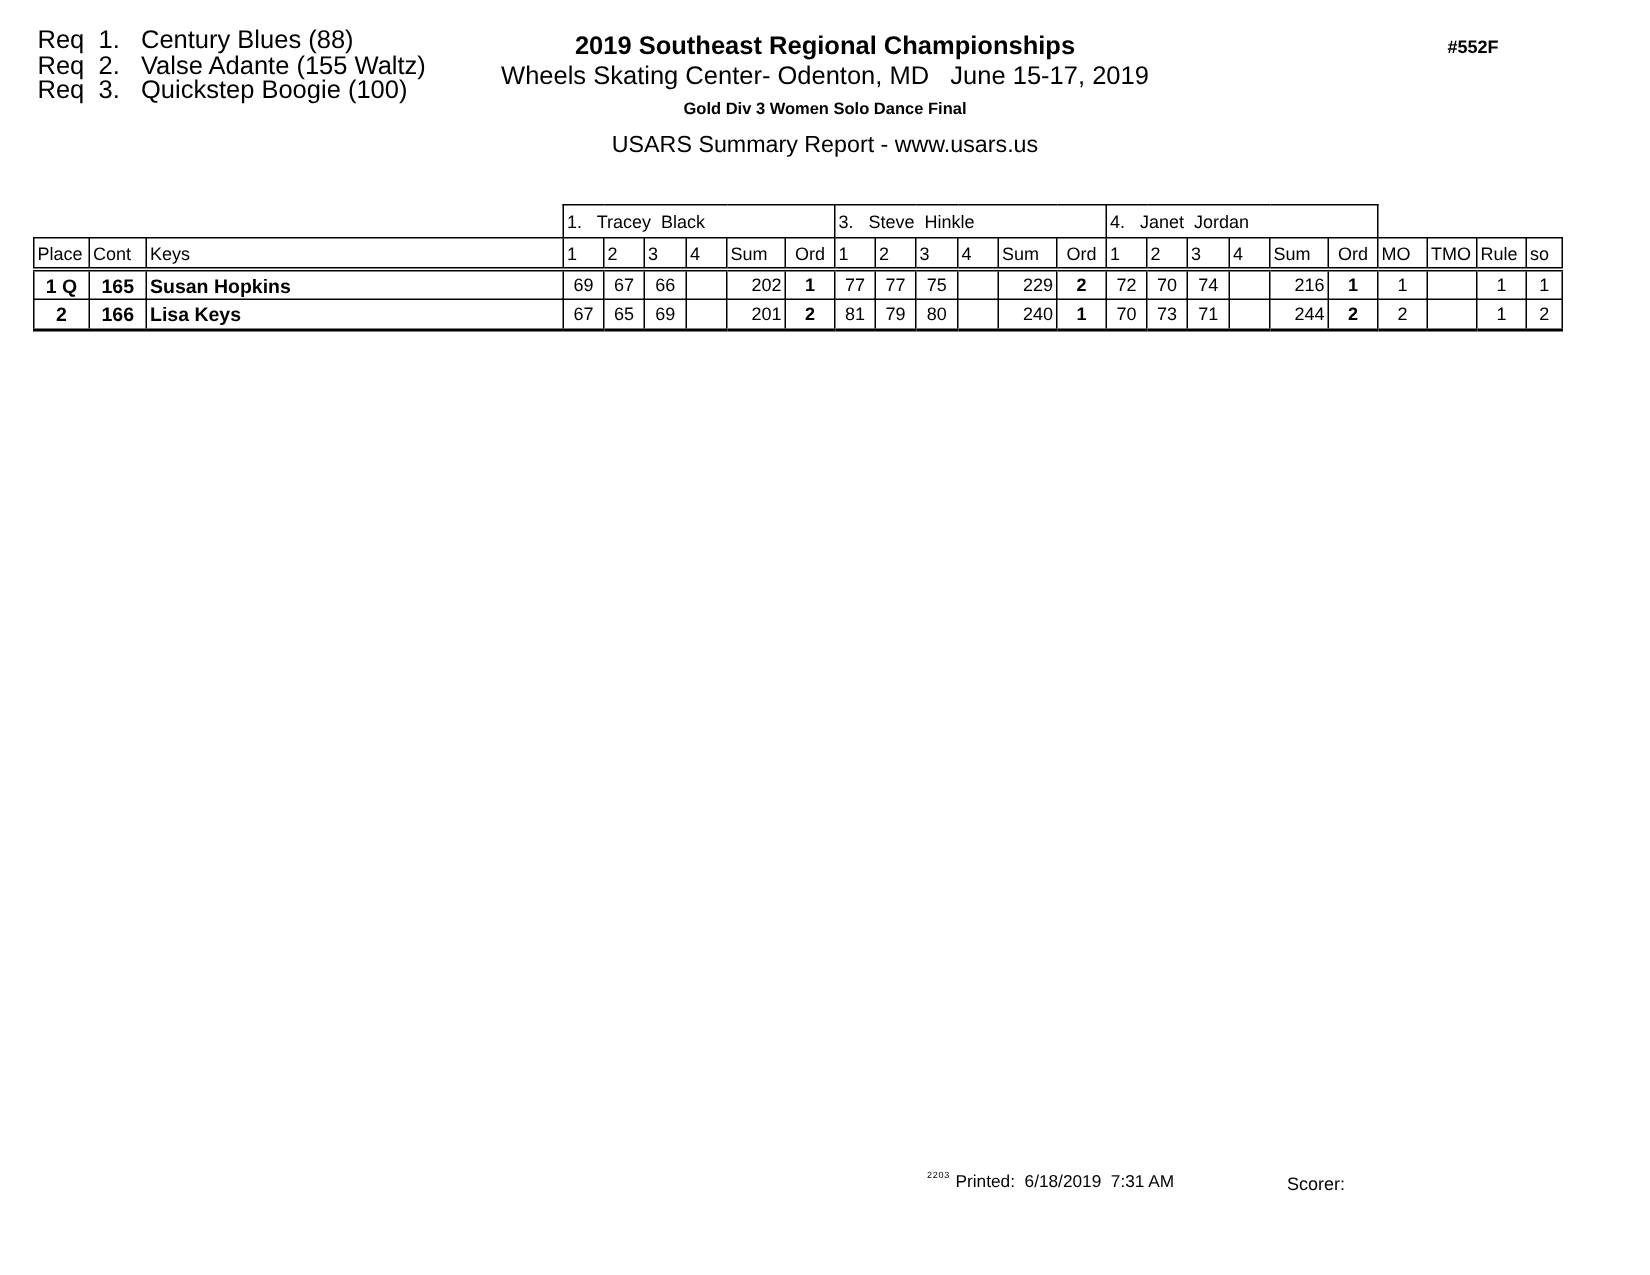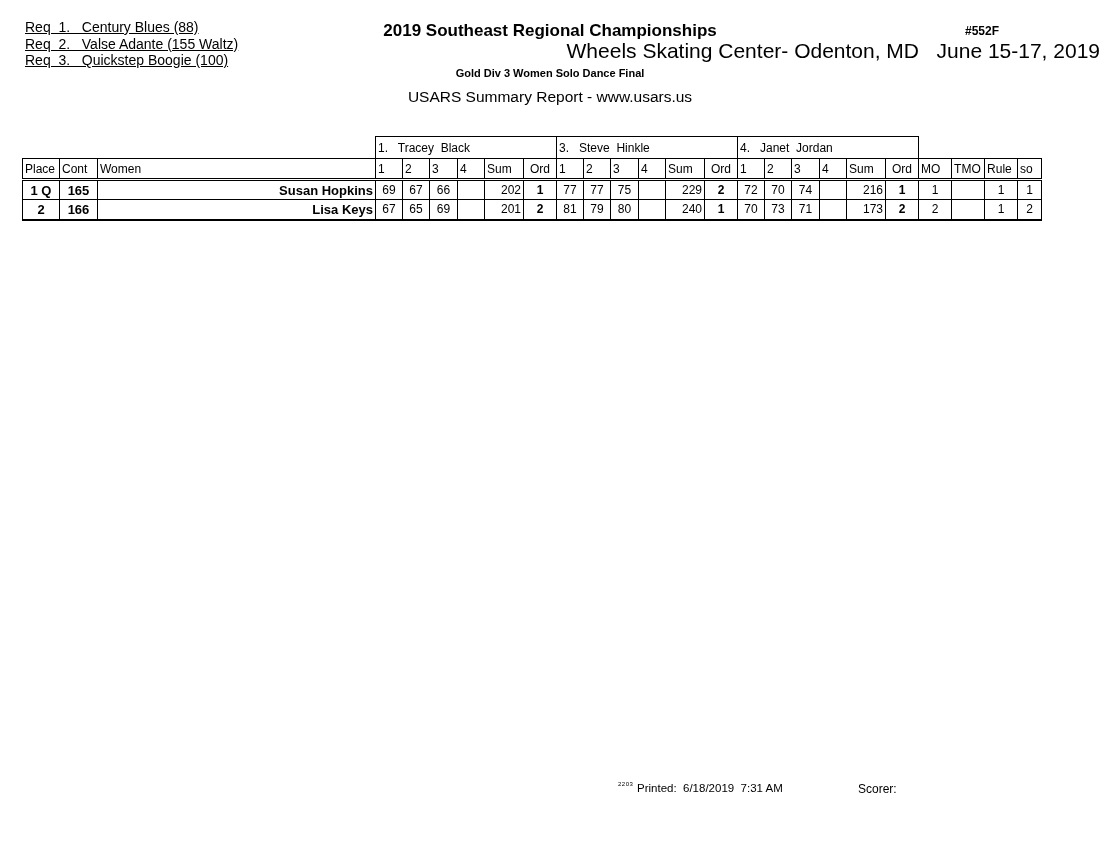--- a/index.html
+++ b/index.html
@@ -9,30 +9,30 @@
     position: relative;
     font-family: "Liberation Sans", sans-serif;
     color: #000;
     overflow: hidden;
   }
   .pre { white-space: pre; }
 
   
   .reqs {
     position: absolute; left: 25px; top: 19px;
-    font-size: 14px; line-height: 16.5px; text-decoration: underline;
+    font-size: 17px; line-height: 16.5px;
   }
 
   
   .titles {
     position: absolute; left: 0; top: 20px; width: 1100px;
     text-align: center;
   }
   .title-main  { font-size: 17px; font-weight: bold; line-height: 21px; }
-  .title-venue { font-size: 21px; line-height: 20px; text-align: right; }
+  .title-venue { font-size: 17px; line-height: 20px; }
   .title-event { font-size: 11px; font-weight: bold; line-height: 23px; margin-top: 1px; }
   .title-report{ font-size: 15.5px; line-height: 23px; }
 
   .event-number {
     position: absolute; left: 965px; top: 24px;
     font-size: 12px; font-weight: bold;
   }
 
   
   table.results {
@@ -49,21 +49,21 @@
   td.judge-name { text-align: left; padding-left: 4px; font-size: 12px; }
   td.hdr { text-align: left; }
   td.hdr-name { text-align: left; padding-left: 4px; }
   td.c { text-align: center; }
   td.score { text-align: center; }
   td.sum { text-align: right; padding-right: 3px; margin-left: 36px; }
   td.ord { text-align: center; font-weight: bold; border-left: 3px solid #000; border-right: 3px solid #000; }
   td.ord-h { text-align: center; font-weight: normal; border-left: 3px solid #000; border-right: 3px solid #000; }
   td.mo-l { border-left: 3px solid #000; }
   td.bold { font-weight: bold; font-size: 13px; }
-  td.name-cell { text-align: right; padding-left: 4px; }
+  td.name-cell { text-align: left; padding-left: 4px; }
   tr.data-row td { border-bottom: 1px solid #000; }
   tr.data-row:last-child td { border-bottom: 2px solid #000; }
 
   
   .footer-code {
     position: absolute; left: 618px; top: 781px;
     font-size: 6px; letter-spacing: 0.5px;
   }
   .footer-printed {
     position: absolute; left: 637px; top: 782px;
@@ -124,21 +124,21 @@
       <tr class="judge-row">
     <td class="noborder" colspan="3"></td>
     <td class="judge-name pre" colspan="6">1.   Tracey  Black</td>
     <td class="judge-name pre" colspan="6">3.   Steve  Hinkle</td>
     <td class="judge-name pre" colspan="6">4.   Janet  Jordan</td>
     <td class="noborder" colspan="4"></td>
   </tr>
   <tr class="header-row">
     <td class="hdr">Place</td>
     <td class="hdr">Cont</td>
-    <td class="hdr-name">Women</td>
+    <td class="hdr-name">Keys</td>
     <td class="hdr">1</td>
     <td class="hdr">2</td>
     <td class="hdr">3</td>
     <td class="hdr">4</td>
     <td class="hdr">Sum</td>
     <td class="ord-h">Ord</td>
     <td class="hdr">1</td>
     <td class="hdr">2</td>
     <td class="hdr">3</td>
     <td class="hdr">4</td>
@@ -195,21 +195,21 @@
     <td class="score">81</td>
     <td class="score">79</td>
     <td class="score">80</td>
     <td class="score"></td>
     <td class="sum">240</td>
     <td class="ord">1</td>
     <td class="score">70</td>
     <td class="score">73</td>
     <td class="score">71</td>
     <td class="score"></td>
-    <td class="sum">173</td>
+    <td class="sum">244</td>
     <td class="ord">2</td>
     <td class="c mo-l">2</td>
     <td class="c"></td>
     <td class="c">1</td>
     <td class="c">2</td>
   </tr>
 </tbody>
   </table>
 
 <div class="footer-code">2203</div>

